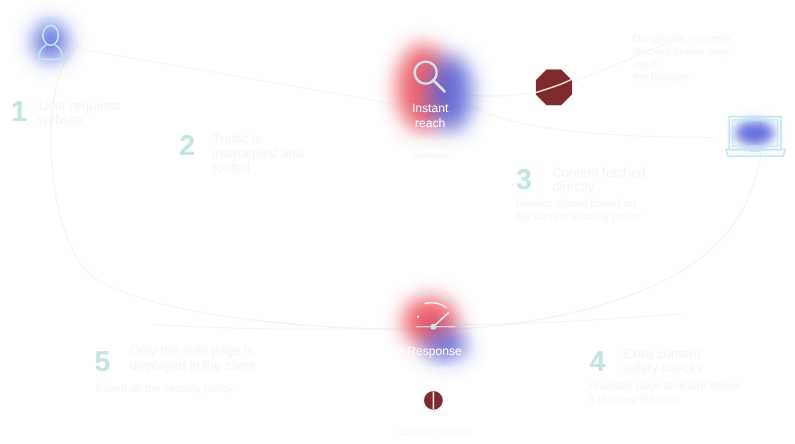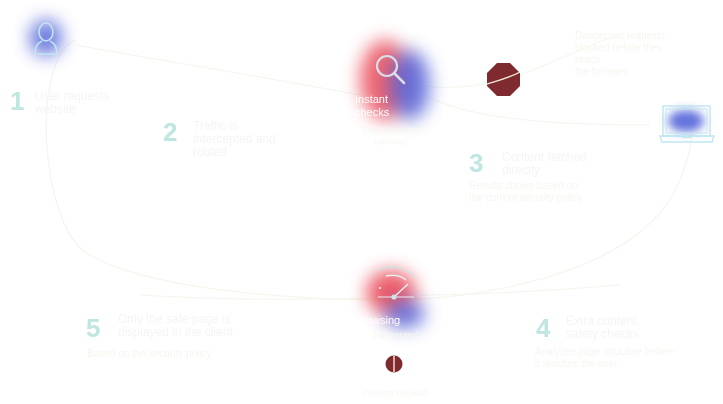--- a/index.html
+++ b/index.html
@@ -3,21 +3,21 @@
 <meta charset="utf-8">
 <style>
   html,body{margin:0;padding:0;background:#fff;}
   body{width:723px;height:404px;position:relative;overflow:hidden;font-family:"Liberation Sans",sans-serif;}
   .abs{position:absolute;}
   svg.flow{position:absolute;left:0;top:0;}
   .num{position:absolute;font-weight:bold;font-size:26px;color:#bfe6e0;line-height:1;}
   .step-title{position:absolute;font-size:12px;line-height:13px;color:#f3f6f2;}
   .step-desc{position:absolute;font-size:10px;line-height:12px;color:#f5f7ef;}
   .blob{position:absolute;border-radius:50%;filter:blur(9px);}
-  .node-label{position:absolute;color:#fff;font-size:11px;text-align:left;line-height:13px;}
+  .node-label{position:absolute;color:#fff;font-size:11px;text-align:center;line-height:13px;}
   .faint{position:absolute;color:#f6f8f0;font-size:9px;text-align:center;line-height:11px;}
 </style>
 </head>
 <body>
 
 <svg class="flow" width="723" height="404">
   <path d="M75,40 C30,60 40,230 90,255 C160,295 330,300 390,300 C460,300 640,280 680,180 C700,130 690,110 690,110" fill="none" stroke="#f2f7ec" stroke-width="1.2"></path>
   <path d="M75,45 C160,60 280,80 360,95" fill="none" stroke="#f2f7ec" stroke-width="1"></path>
   <path d="M425,86 C455,90 490,85 520,75 C560,60 600,40 620,35" fill="none" stroke="#f2f7ec" stroke-width="1"></path>
   <path d="M425,95 C470,120 560,125 650,125" fill="none" stroke="#f2f7ec" stroke-width="1"></path>
@@ -31,21 +31,21 @@
 </svg>
 
 <div class="blob" style="left:360px;top:40px;width:50px;height:80px;background:#e8404f;opacity:.8;"></div>
 <div class="blob" style="left:390px;top:50px;width:40px;height:70px;background:#4a5bd8;opacity:.8;"></div>
 <svg class="abs" style="left:373px;top:52px;" width="34" height="34">
   <circle cx="14" cy="14" r="10" fill="none" stroke="#d9dfe8" stroke-width="2.2"></circle>
   <line x1="21" y1="21" x2="31" y2="31" stroke="#d9dfe8" stroke-width="2.6" stroke-linecap="round"></line>
 </svg>
 <div class="node-label" style="left:355px;top:93px;width:72px;">
   <div>Instant</div>
-  <div>checks</div>
+  <div>reach</div>
 </div>
 <div class="faint" style="left:355px;top:125px;width:72px;">Safe Browsing gateway</div>
 
 <svg class="abs" style="left:487px;top:63px;" width="33" height="33">
   <polygon points="10,0 23,0 33,10 33,23 23,33 10,33 0,23 0,10" fill="#7f2a2f"></polygon>
   <path d="M0,21 C10,18 22,15 33,9" fill="none" stroke="#f3ead8" stroke-width="1.4"></path>
 </svg>
 
 <div class="step-desc" style="left:575px;top:30px;width:100px;">
   <div>Dangerous requests</div>
@@ -64,21 +64,21 @@
 <div class="blob" style="left:366px;top:270px;width:50px;height:45px;background:#e8404f;opacity:.85;"></div>
 <div class="blob" style="left:385px;top:300px;width:40px;height:28px;background:#4a5bd8;opacity:.8;"></div>
 <svg class="abs" style="left:372px;top:266px;" width="46" height="36">
   <path d="M6,4 C20,-2 36,2 44,12" fill="none" stroke="#c9e6e2" stroke-width="1.2"></path>
   <path d="M14,10 C22,8 30,10 34,14" fill="none" stroke="#e9ecf0" stroke-width="1.4"></path>
   <line x1="22" y1="31" x2="36" y2="18" stroke="#e9ecf0" stroke-width="1.6"></line>
   <line x1="6" y1="31" x2="42" y2="31" stroke="#e9ecf0" stroke-width="1"></line>
   <circle cx="22" cy="31" r="2.6" fill="#c9e6e2"></circle>
   <circle cx="8" cy="22" r="1" fill="#fff"></circle>
 </svg>
-<div class="node-label" style="left:355px;top:314px;width:80px;">Browsing</div>
+<div class="node-label" style="left:355px;top:314px;width:80px;">Response</div>
 <div class="faint" style="left:355px;top:330px;width:80px;">intercepted</div>
 
 <svg class="abs" style="left:385px;top:355px;" width="18" height="18">
   <circle cx="9" cy="9" r="8.5" fill="#7f2a2f"></circle>
   <line x1="9" y1="1" x2="9" y2="17" stroke="#f3ead8" stroke-width="1.4"></line>
 </svg>
 <div class="faint" style="left:345px;top:388px;width:100px;">Content blocked</div>
 
 <div class="num" style="left:10px;top:88px;">1</div>
 <div class="step-title" style="left:35px;top:90px;width:90px;">

